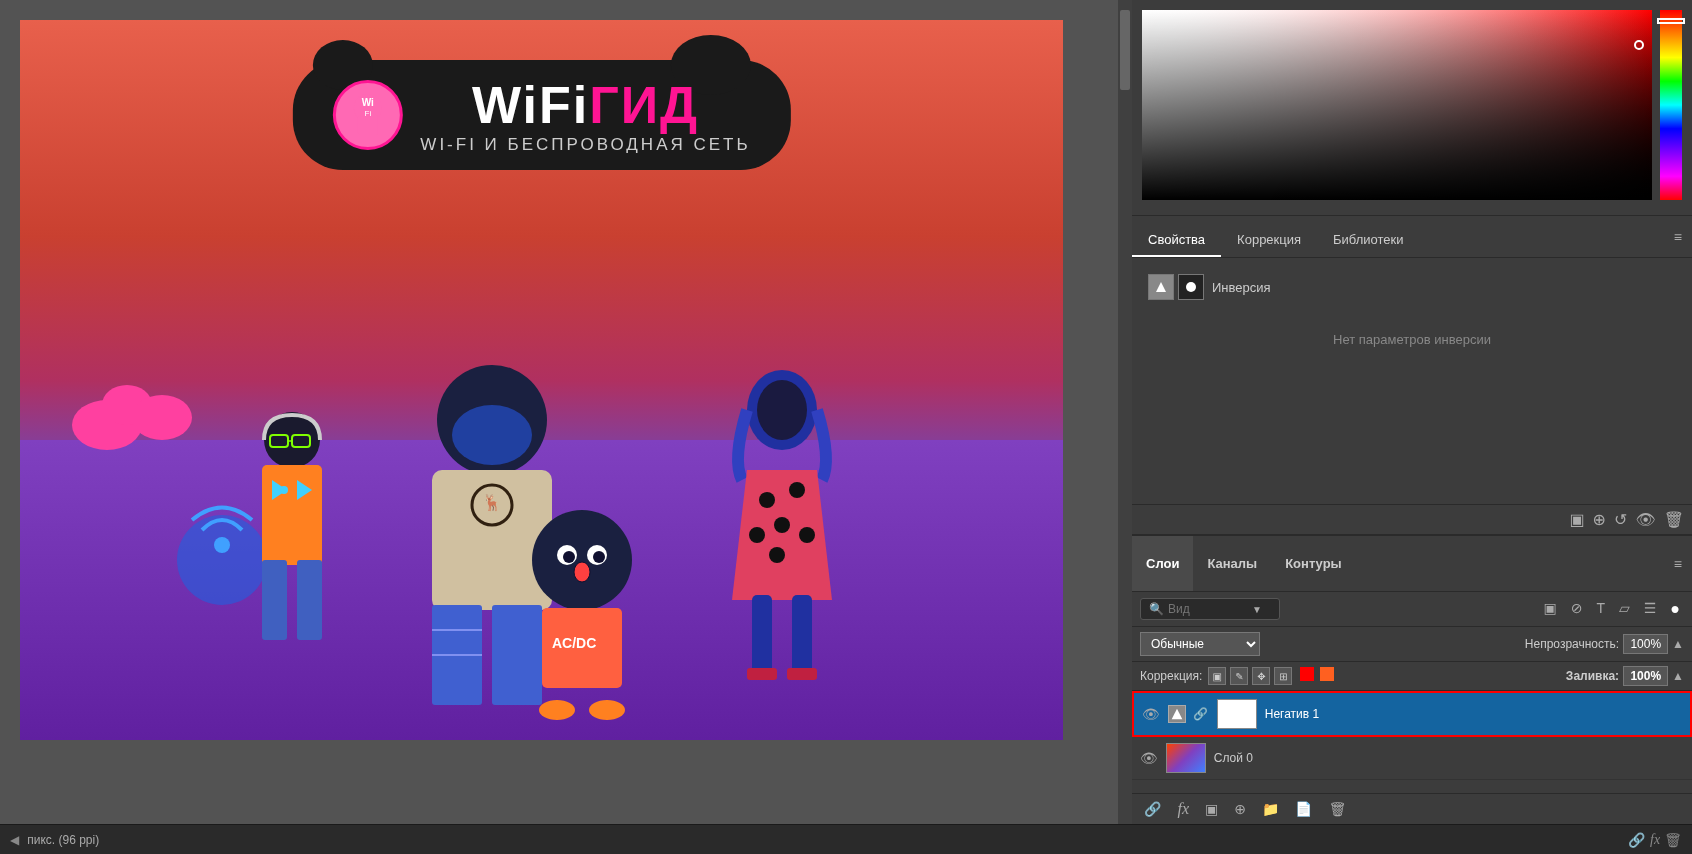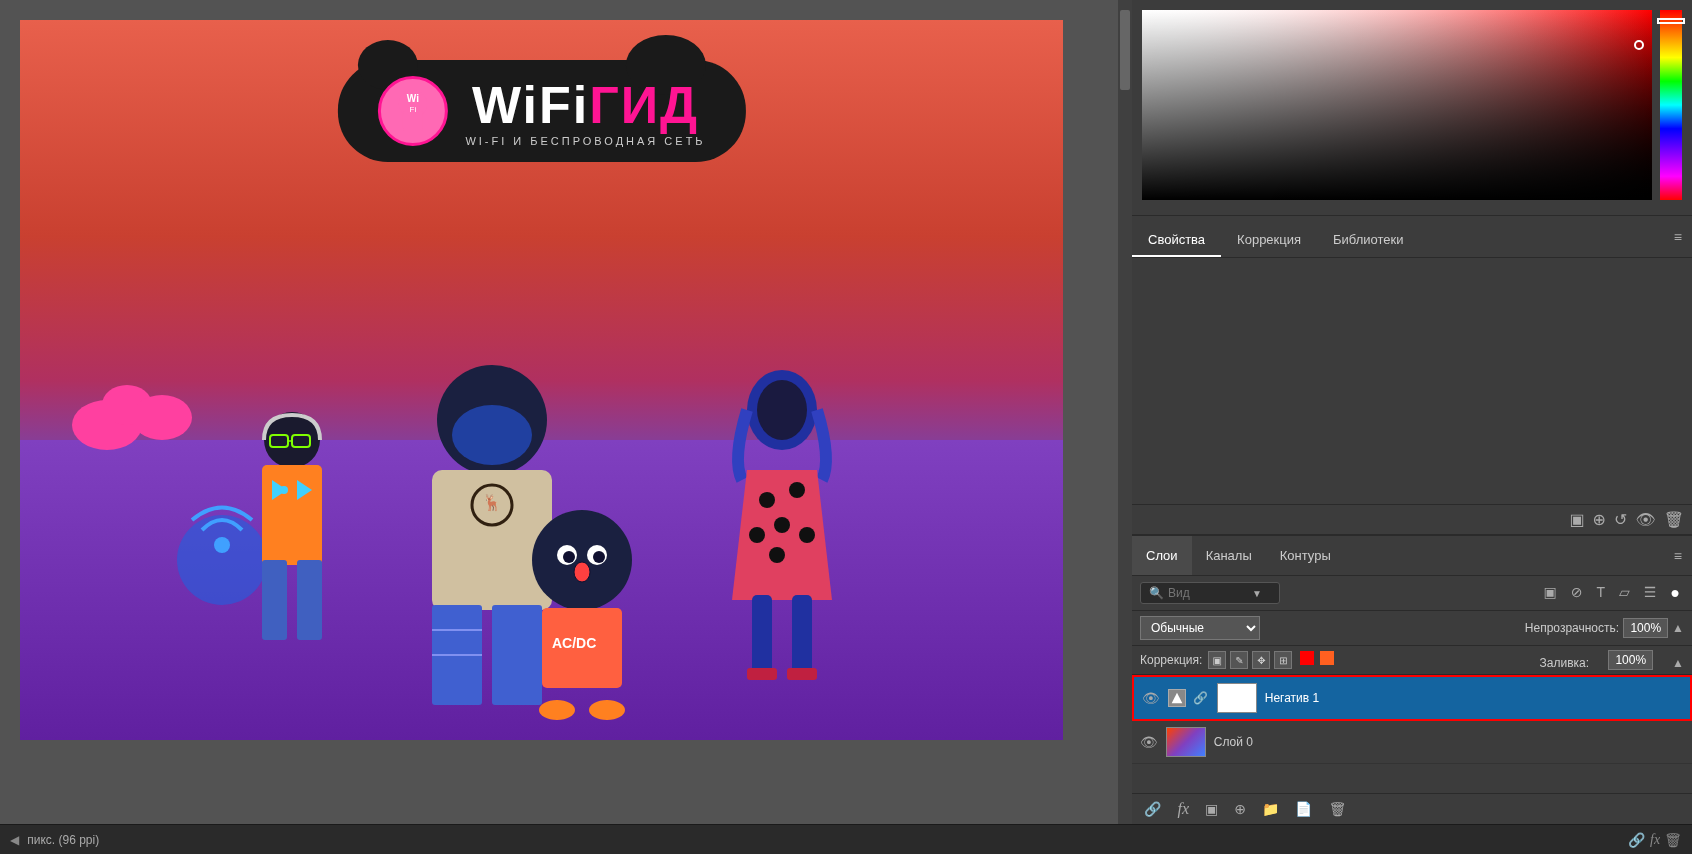--- a/index.html
+++ b/index.html
@@ -110,21 +110,21 @@
 
     .logo-wifi {
       color: #fff;
     }
 
     .logo-guide {
       color: #ff1493;
     }
 
     .logo-sub {
-      font-size: 11px;
+      font-size: 17px;
       color: #ccc;
       letter-spacing: 3px;
       text-align: center;
     }
 
     .mountain-1 {
       position: absolute;
       bottom: 0;
       left: 10%;
       width: 200px;
@@ -317,24 +317,25 @@
     }
 
     .layers-tabs {
       display: flex;
       background: #3c3c3c;
       border-bottom: 1px solid #2a2a2a;
       align-items: center;
     }
 
     .layers-tab {
-      padding: 12px 14px;
+      padding: 20px 14px;
       color: #ccc;
       font-size: 13px;
       cursor: pointer;
+      font-weight: bold;
     }
 
     .layers-tab.active {
       color: #fff;
       background: #4a4a4a;
     }
 
     
     .layer-toolbar {
       display: flex;
@@ -454,23 +455,24 @@
       display: flex;
       align-items: center;
       justify-content: center;
       font-size: 10px;
       cursor: pointer;
       color: #ccc;
     }
 
     .fill-control {
       display: flex;
-      align-items: flex-end;
-      gap: 19px;
+      align-items: center;
+      gap: 4px;
       margin-left: auto;
+      font-weight: bold;
     }
 
     .fill-label {
       color: #ccc;
       font-size: 12px;
     }
 
     .fill-value {
       color: #fff;
       font-size: 12px;
@@ -820,20 +822,40 @@
         <div class="spectrum-handle"></div>
       </div>
     </div>
 
     <div class="properties-panel">
       <div class="panel-tabs">
         <div class="panel-tab active">Свойства</div>
         <div class="panel-tab">Коррекция</div>
         <div class="panel-tab">Библиотеки</div>
         <div class="panel-menu">≡</div>
+      </div>
+      <div class="properties-content">
+        <div class="inversion-header">
+          <div class="inv-icon-container">
+            <div class="inv-btn inv-btn-light">
+              <svg width="14" height="14" viewBox="0 0 14 14">
+                <rect x="0" y="0" width="14" height="14" fill="#888"></rect>
+                <polygon points="7,2 12,12 2,12" fill="#fff"></polygon>
+              </svg>
+            </div>
+            <div class="inv-btn inv-btn-dark">
+              <svg width="14" height="14" viewBox="0 0 14 14">
+                <rect x="0" y="0" width="14" height="14" fill="#222"></rect>
+                <circle cx="7" cy="7" r="5" fill="#fff"></circle>
+              </svg>
+            </div>
+          </div>
+          <span class="inversion-label">Инверсия</span>
+        </div>
+        <div class="no-params-text">Нет параметров инверсии</div>
       </div>
     </div>
 
     <div style="display:flex; align-items:center; justify-content:flex-end; padding: 5px 8px; background:#3c3c3c; border-top:1px solid #2a2a2a; border-bottom:1px solid #2a2a2a;">
       <div style="display:flex; gap:8px; align-items:center;">
         <span style="color:#aaa; font-size:16px; cursor:pointer;">▣</span>
         <span style="color:#aaa; font-size:16px; cursor:pointer;">⊕</span>
         <span style="color:#aaa; font-size:16px; cursor:pointer;">↺</span>
         <span style="color:#aaa; font-size:16px; cursor:pointer;">👁</span>
         <span style="color:#aaa; font-size:16px; cursor:pointer;">🗑</span>

